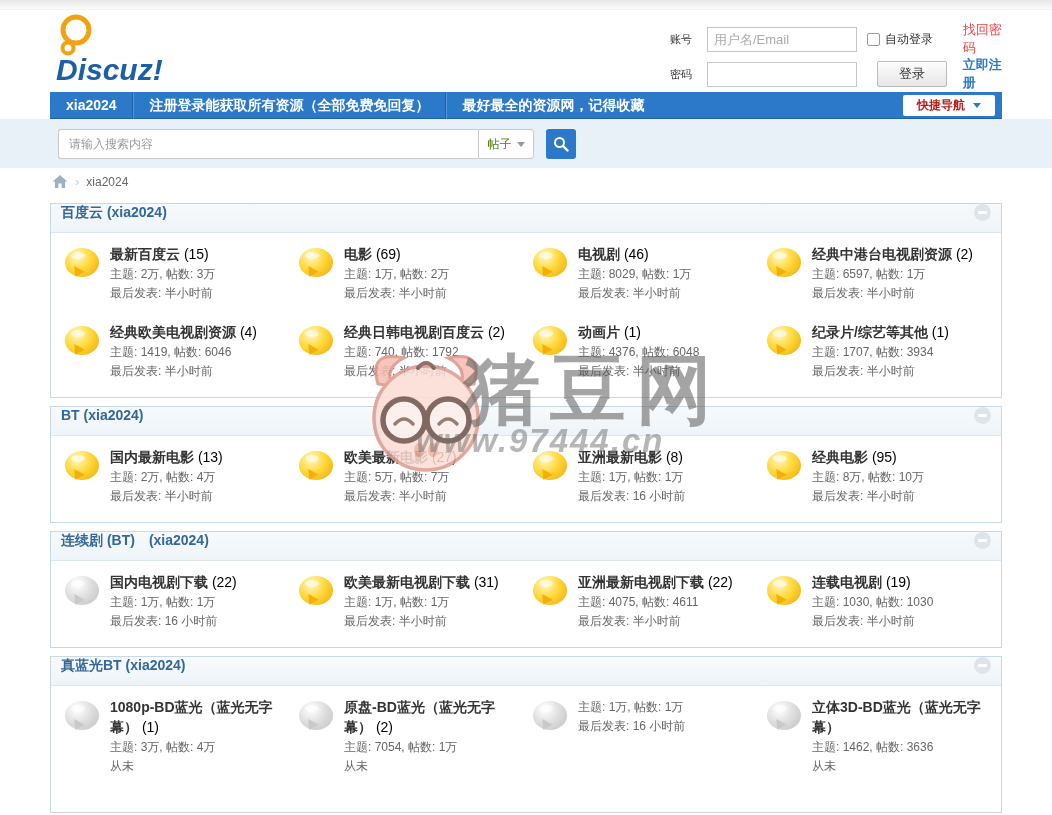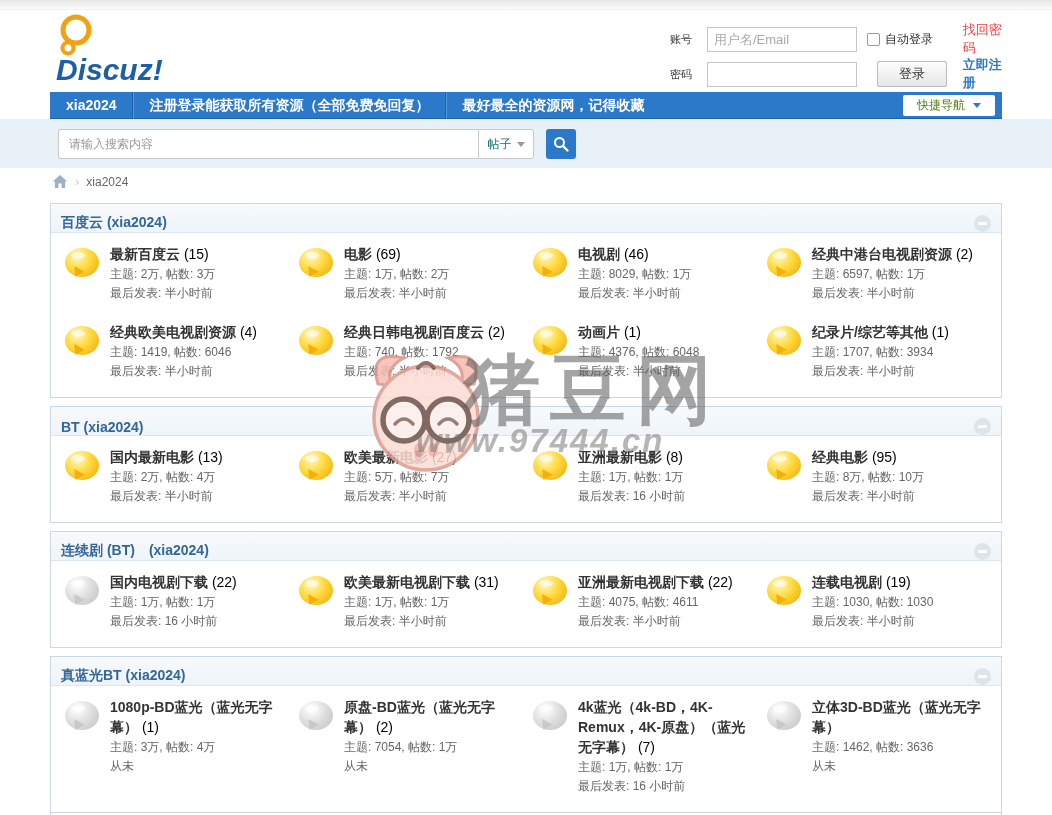--- a/index.html
+++ b/index.html
@@ -30,53 +30,53 @@
     cursor:pointer; border-radius:2px; }
 
   
   .navbar { position:absolute; top:92px; left:50px; width:952px; height:27px;
     background:#2b79c8; border-bottom:1px solid #1c5fa6; }
   .nav-items { display:flex; height:27px; align-items:stretch; }
   .nav-item { color:#fff; font-weight:bold; font-size:14px; line-height:27px;
     padding:0 16px; cursor:pointer; white-space:nowrap; }
   .nav-item + .nav-item { border-left:1px solid #5695d6; box-shadow:-1px 0 0 #1d60a8; }
   .quick-nav { position:absolute; right:7px; top:3px; height:21px; background:#fff;
-    border-radius:2px; color:#4d7c0f; font-weight:normal; font-size:12px;
+    border-radius:2px; color:#b91c1c; font-weight:bold; font-size:12px;
     line-height:21px; padding:0 14px; cursor:pointer; }
   .quick-nav .caret { display:inline-block; margin-left:8px; width:0; height:0;
     border-left:4px solid transparent; border-right:4px solid transparent;
     border-top:5px solid #2b79c8; vertical-align:middle; }
 
   
   .search-strip { position:absolute; top:119px; left:0; width:1052px; height:49px;
     background:#e8f1f8; }
   .search-box { position:absolute; left:58px; top:10px; height:30px; display:flex;align-items:center; }
   .search-input { width:420px; height:30px; border:1px solid #c9c9c9; border-right:none;
     border-radius:3px 0 0 3px; padding:0 10px; font-size:12px; color:#333; outline:none; }
   .search-input::placeholder { color:#999; }
   .search-scope { width:56px; height:30px; border:1px solid #c9c9c9; background:#fff;
-    color:#0f766e; font-size:12px; display:flex; align-items:center; justify-content:center;
+    color:#4d7c0f; font-size:12px; display:flex; align-items:center; justify-content:center;
     gap:5px; cursor:pointer; border-radius:0 3px 3px 0; }
   .search-scope .caret { width:0; height:0; border-left:4px solid transparent;
     border-right:4px solid transparent; border-top:5px solid #999; }
   .search-btn { width:30px; height:30px; margin-left:12px; background:#2b79c8;
     border:none; border-radius:3px; cursor:pointer; display:flex; align-items:center;
     justify-content:center; }
 
   
   .breadcrumb { position:absolute; top:174px; left:52px; display:flex;
     align-items:center; gap:7px; font-size:12px; color:#666; }
   .crumb-sep { color:#c3cdd6; font-size:13px; }
   .crumb-link { color:#666; text-decoration:none; }
 
   
   .sections { position:absolute; top:203px; left:50px; width:952px; }
   .section { border:1px solid #c8d8e4; background:#fff; margin-bottom:8px; }
   .section-header { height:29px; background:linear-gradient(#f7fafc,#eef4f9);
-    border-bottom:1px solid #dbe6ee; display:flex; align-items:flex-end;
+    border-bottom:1px solid #dbe6ee; display:flex; align-items:flex-start;
     justify-content:space-between; padding:0 10px; }
   .section-title { color:#336699; font-weight:bold; font-size:14px; cursor:pointer;
     text-decoration:none; }
   .collapse-btn { width:17px; height:17px; border-radius:50%; background:#dde4ea;
     position:relative; cursor:pointer; }
   .minus-icon { position:absolute; left:4px; top:7px; width:9px; height:3px;
     background:#fff; border-radius:1px; }
   .forum-grid { display:grid; grid-template-columns:repeat(4,1fr);
     padding:10px 6px 14px 8px; row-gap:16px; }
   .forum-card { display:flex; gap:11px; padding:2px 6px; }
@@ -361,21 +361,20 @@
           <div class="bubble gray"></div>
           <div class="forum-info">
             <div><a class="forum-title">原盘-BD蓝光（蓝光无字幕）</a><span class="forum-count"> (2)</span></div>
             <div class="forum-stats">主题: 7054, 帖数: 1万</div>
             <div class="forum-last">从未</div>
           </div>
         </div>
         <div class="forum-card">
           <div class="bubble gray"></div>
           <div class="forum-info">
-            <div><a class="forum-title">4k蓝光（4k-BD，4K-Remux，4K-原盘）（蓝光无字幕）</a><span class="forum-count"> (7)</span></div>
             <div class="forum-stats">主题: 1万, 帖数: 1万</div>
             <div class="forum-last">最后发表: 16 小时前</div>
           </div>
         </div>
         <div class="forum-card">
           <div class="bubble gray"></div>
           <div class="forum-info">
             <div><a class="forum-title">立体3D-BD蓝光（蓝光无字幕）</a></div>
             <div class="forum-stats">主题: 1462, 帖数: 3636</div>
             <div class="forum-last">从未</div>

